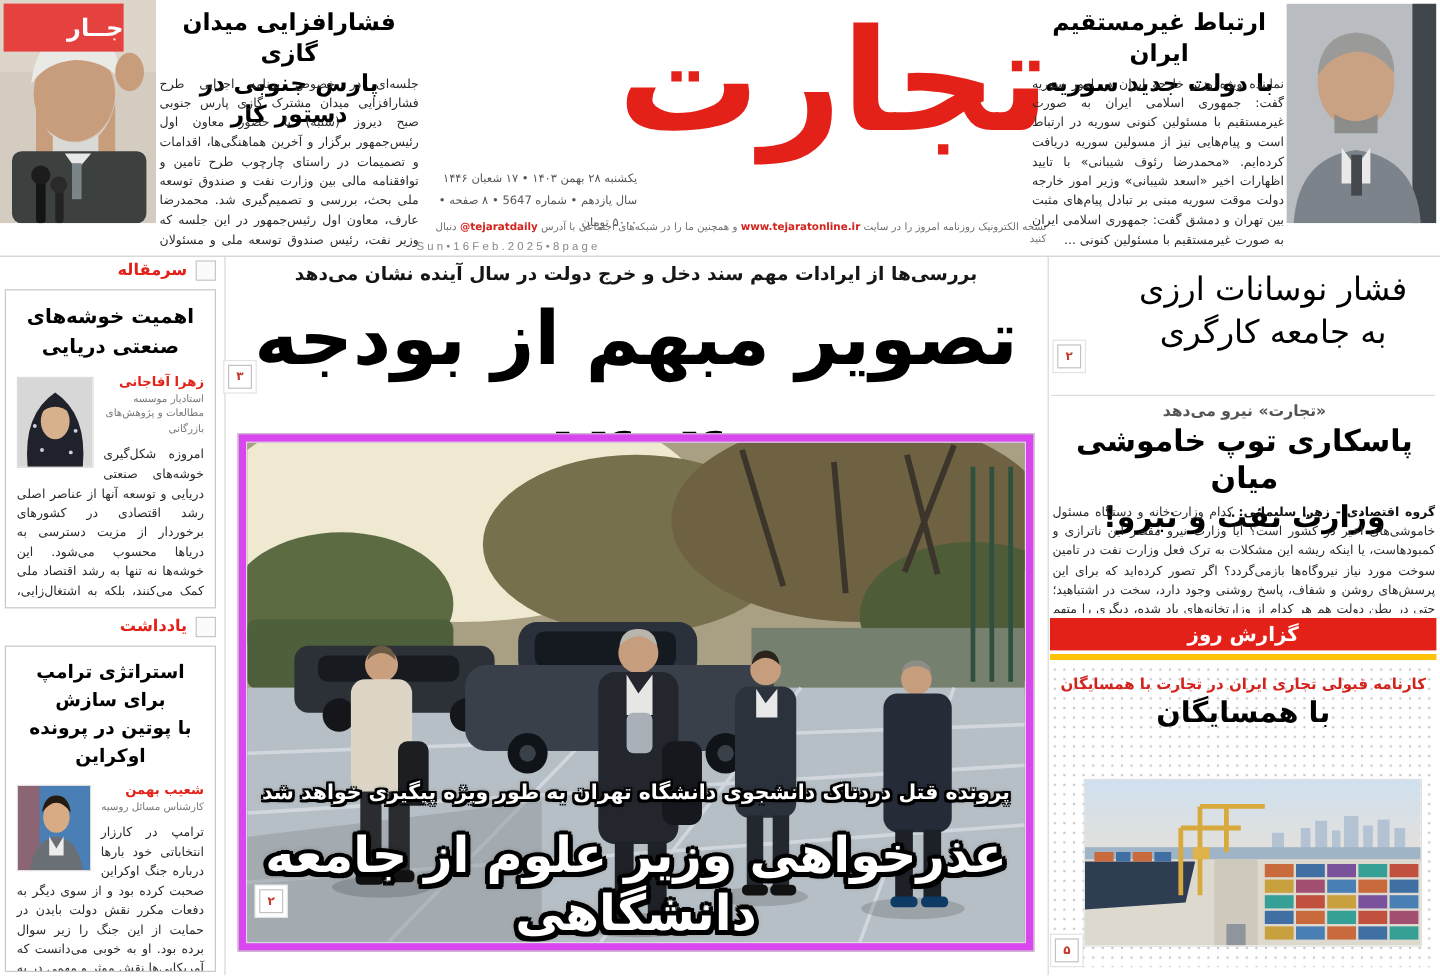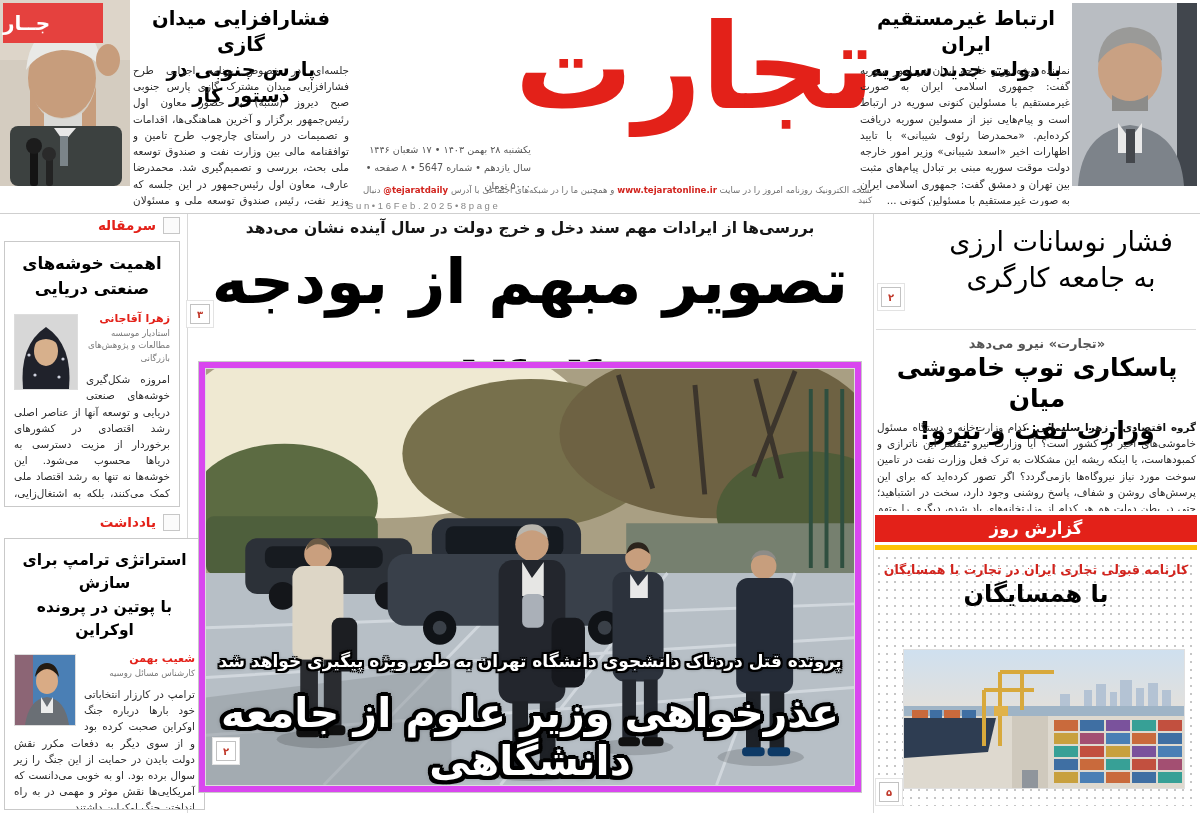--- a/index.html
+++ b/index.html
@@ -46,21 +46,21 @@
       <path d="M54 128 L64 142 L76 128 Z" fill="#e8e8e8"></path>
       <rect x="60" y="136" width="8" height="30" fill="#7b8489"></rect>
       <ellipse cx="108" cy="60" rx="12" ry="16" fill="#c79d7c"></ellipse>
       <rect x="30" y="150" width="8" height="36" rx="3" fill="#141414"></rect>
       <circle cx="34" cy="146" r="8" fill="#1c1c1c"></circle>
       <rect x="46" y="158" width="7" height="28" rx="3" fill="#232323"></rect>
       <circle cx="49" cy="154" r="7" fill="#2a2a2a"></circle>
     </svg>
   </div>
 
-  <div class="abs" style="left:3px;top:3px;width:100px;height:40px;background:#e5413e;display:flex;align-items:center;justify-content:flex-end;">
+  <div class="abs" style="left:3px;top:3px;width:100px;height:40px;background:#e5413e;display:flex;align-items:center;justify-content:flex-start;">
     <span style="color:#fff;font-weight:900;font-size:20px;letter-spacing:4px;">جــار</span>
   </div>
 
   <div class="abs c" style="left:133px;top:6px;width:216px;">
     <div class="headline-sm">فشارافزایی میدان گازی</div>
     <div class="headline-sm">پارس جنوبی در دستور کار</div>
   </div>
   <div class="abs j body-txt" style="left:133px;top:62px;width:216px;height:144px;overflow:hidden;">
     <span>جلسه‌ای در خصوص برنامه اجرایی طرح فشارافزایی میدان مشترک گازی پارس جنوبی صبح دیروز (شنبه) با حضور معاون اول رئیس‌جمهور برگزار و آخرین هماهنگی‌ها، اقدامات و تصمیمات در راستای چارچوب طرح تامین و توافقنامه مالی بین وزارت نفت و صندوق توسعه ملی بحث، بررسی و تصمیم‌گیری شد. محمدرضا عارف، معاون اول رئیس‌جمهور در این جلسه که وزیر نفت، رئیس صندوق توسعه ملی و مسئولان ...</span>
     
@@ -134,21 +134,21 @@
       <div class="j body-txt" style="margin-top:6px;">امروزه شکل‌گیری خوشه‌های صنعتی دریایی و توسعه آنها از عناصر اصلی رشد اقتصادی در کشورهای برخوردار از مزیت دسترسی به دریاها محسوب می‌شود. این خوشه‌ها نه تنها به رشد اقتصاد ملی کمک می‌کنند، بلکه به اشتغال‌زایی، توسعه ...</div>
 
     </div>
   </div>
 
   <div class="abs" style="left:4px;top:514px;width:178px;height:20px;">
     <div class="sec-square" style="right:2px;top:0;"></div>
     <div class="abs sec-label" style="right:26px;top:0;">یادداشت</div>
   </div>
 
-  <div class="card" style="left:4px;top:538px;width:201px;height:272px;overflow:hidden;">
+  <div class="card" style="left:4px;top:538px;width:176px;height:272px;overflow:hidden;">
     <h3 style="font-size:15.5px;">
       <span>استراتژی ترامپ برای سازش</span><br>
       <span>با پوتین در پرونده اوکراین</span>
     </h3>
     <div style="margin-top:6px;">
       <span class="author-photo">
         <svg width="60" height="70" viewBox="0 0 60 70">
           <rect width="60" height="70" fill="#4a7fb5"></rect>
           <rect x="0" y="0" width="18" height="70" fill="#a85a5a" opacity="0.7"></rect>
           <ellipse cx="32" cy="26" rx="11" ry="13" fill="#d9ab85"></ellipse>

